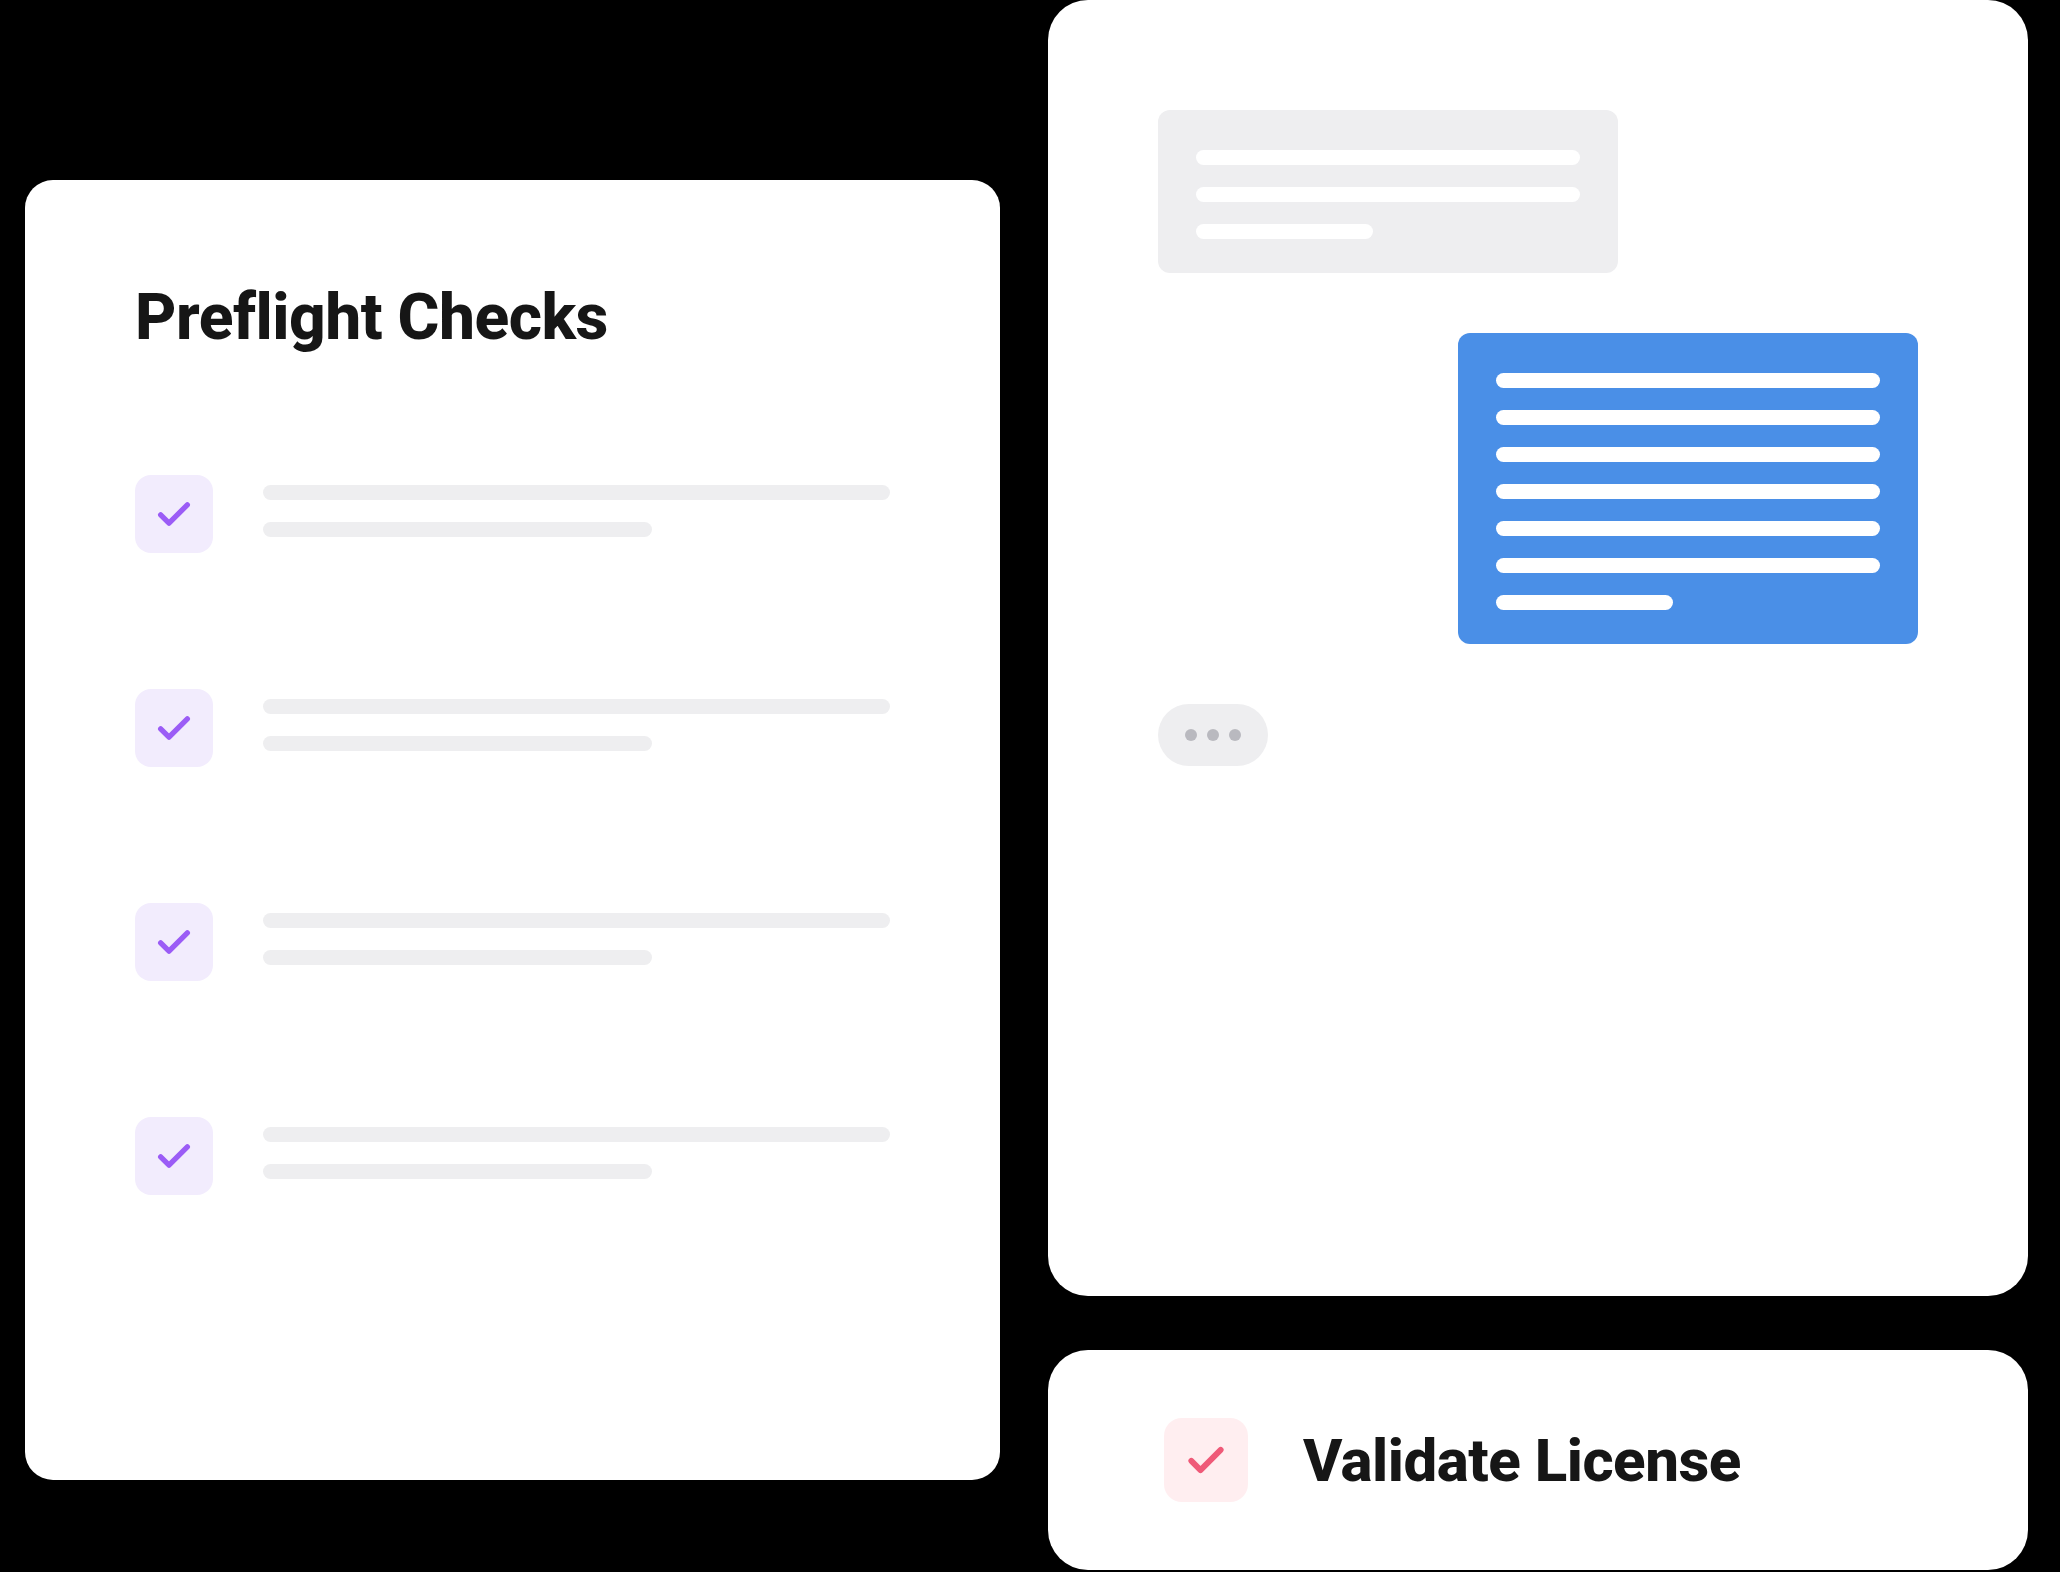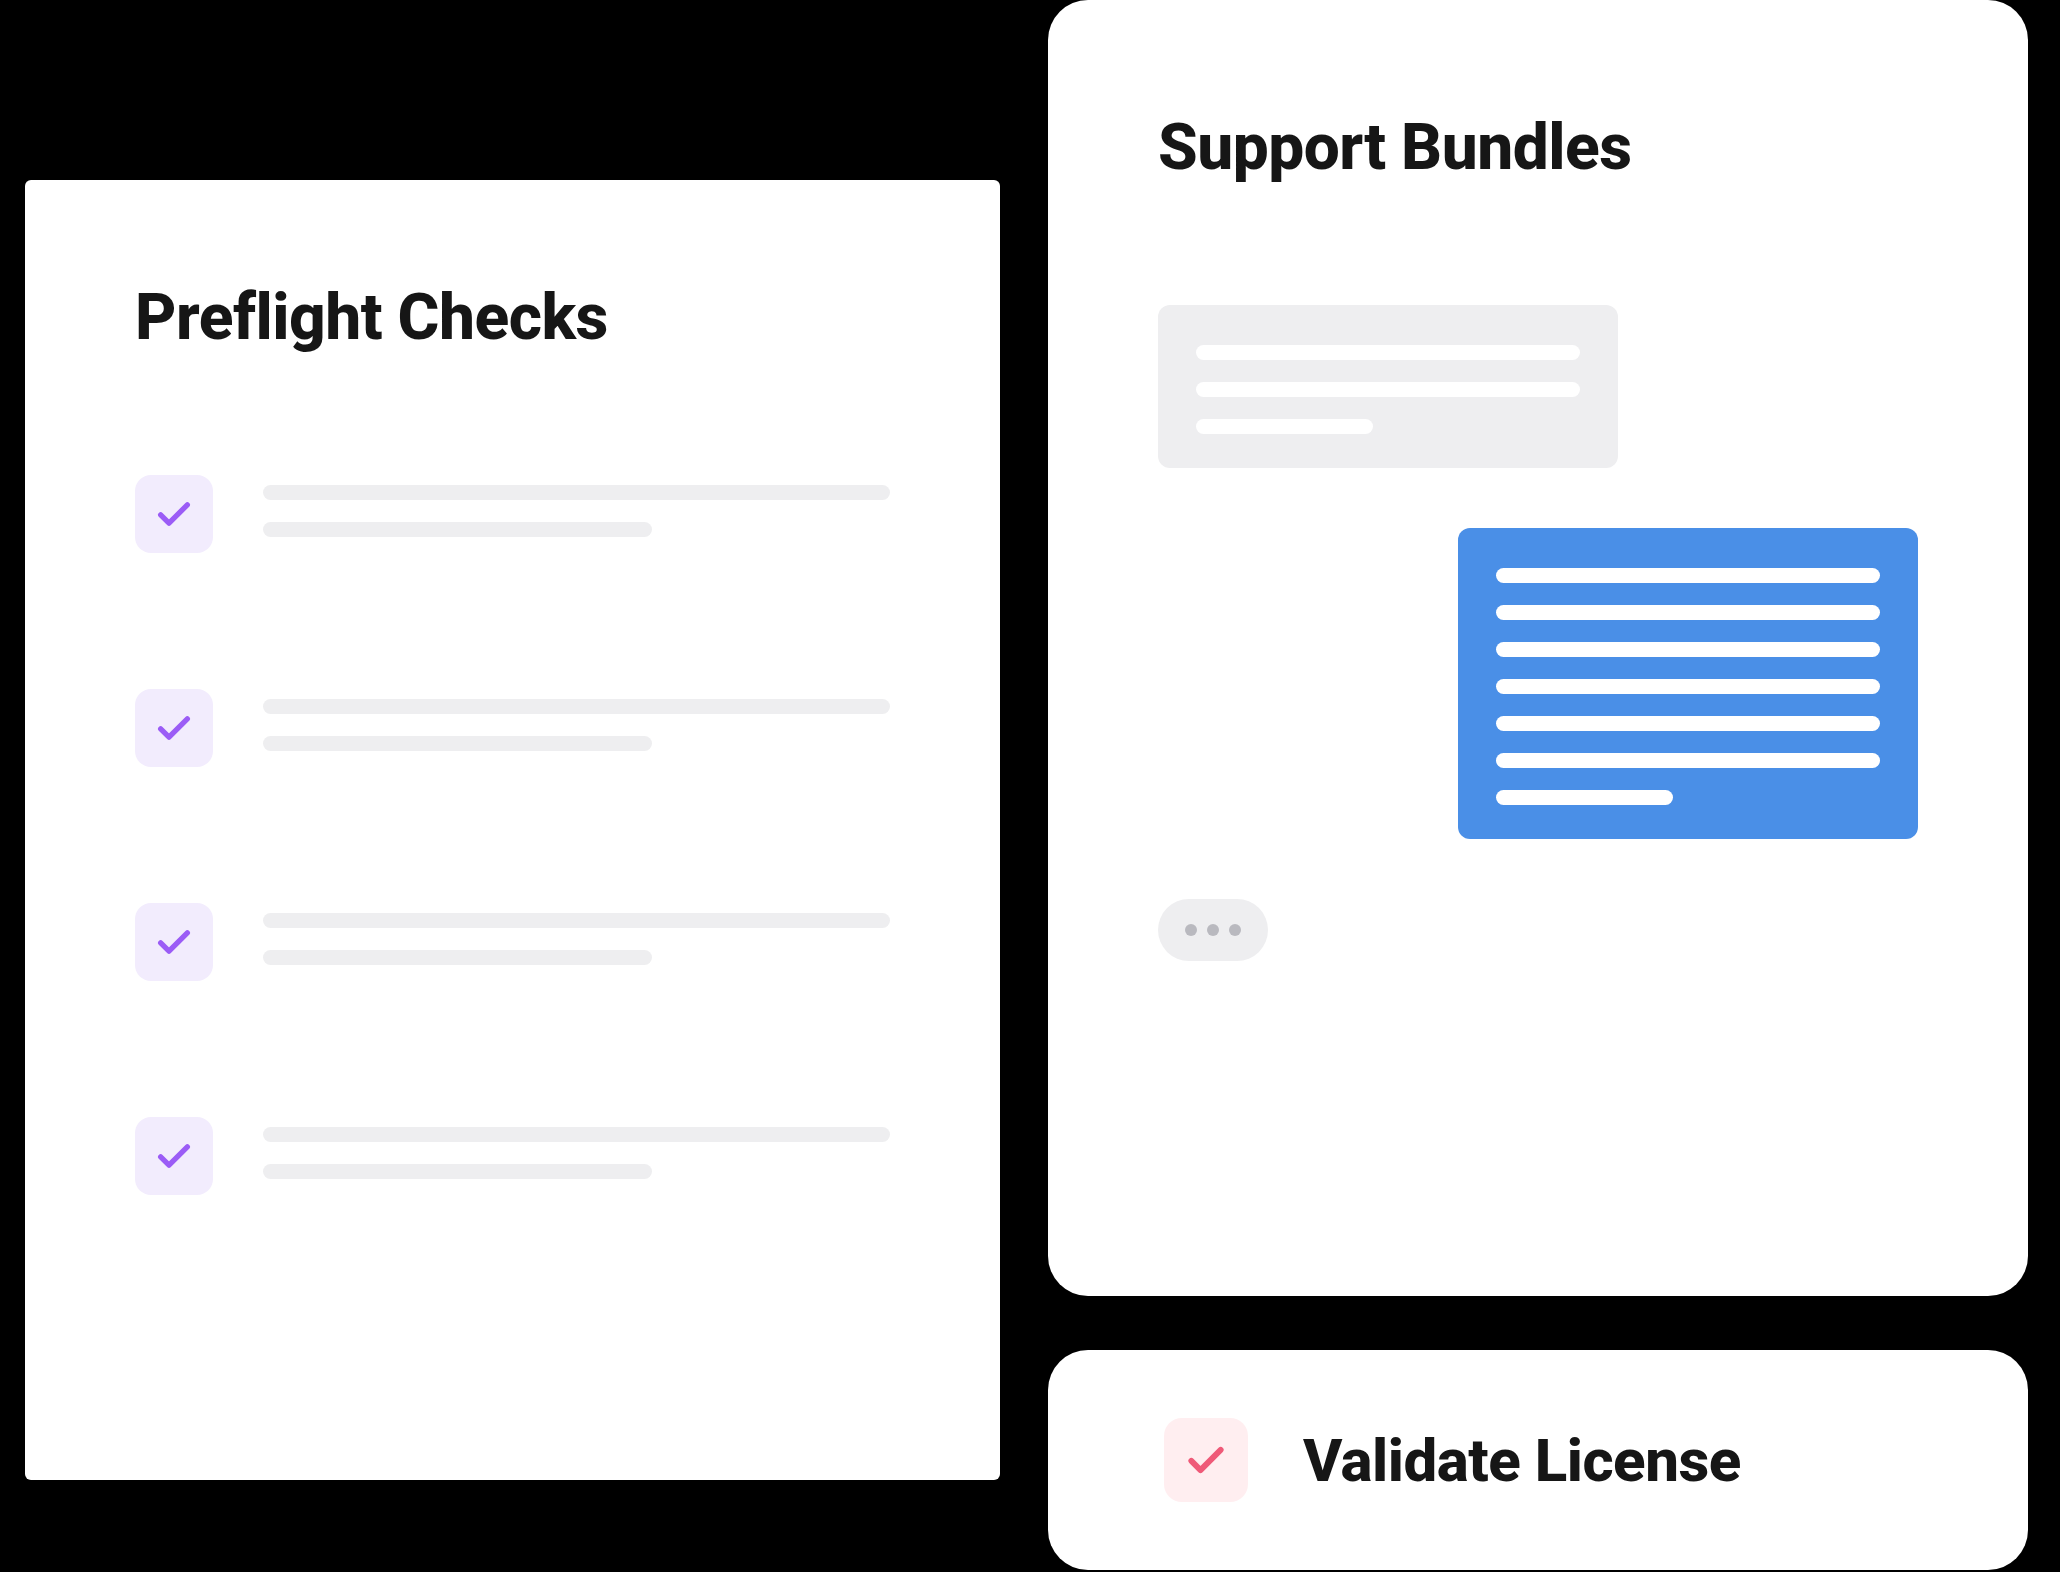--- a/index.html
+++ b/index.html
@@ -17,21 +17,21 @@
   }
 
   
   .preflight-card {
     position: absolute;
     left: 25px;
     top: 180px;
     width: 975px;
     height: 1300px;
     background: #fff;
-    border-radius: 6px;
+    border-radius: 28px;
     padding: 100px 110px;
   }
   .preflight-title {
     font-size: 64px;
     font-weight: 800;
     color: #161616;
     letter-spacing: -0.5px;
     margin-bottom: 120px;
   }
   .check-item {
@@ -221,21 +221,20 @@
         </svg>
     </div>
     <div class="check-lines">
       <div class="check-line long"></div>
       <div class="check-line short"></div>
     </div>
   </div>
 </div>
 
 <div class="support-card">
-  <h2 class="support-title">Support Bundles</h2>
 
   <div class="bubble-grey">
     <div class="bline full"></div>
     <div class="bline full"></div>
     <div class="bline half"></div>
   </div>
 
   <div class="bubble-blue">
     <div class="bline full"></div>
     <div class="bline full"></div>

